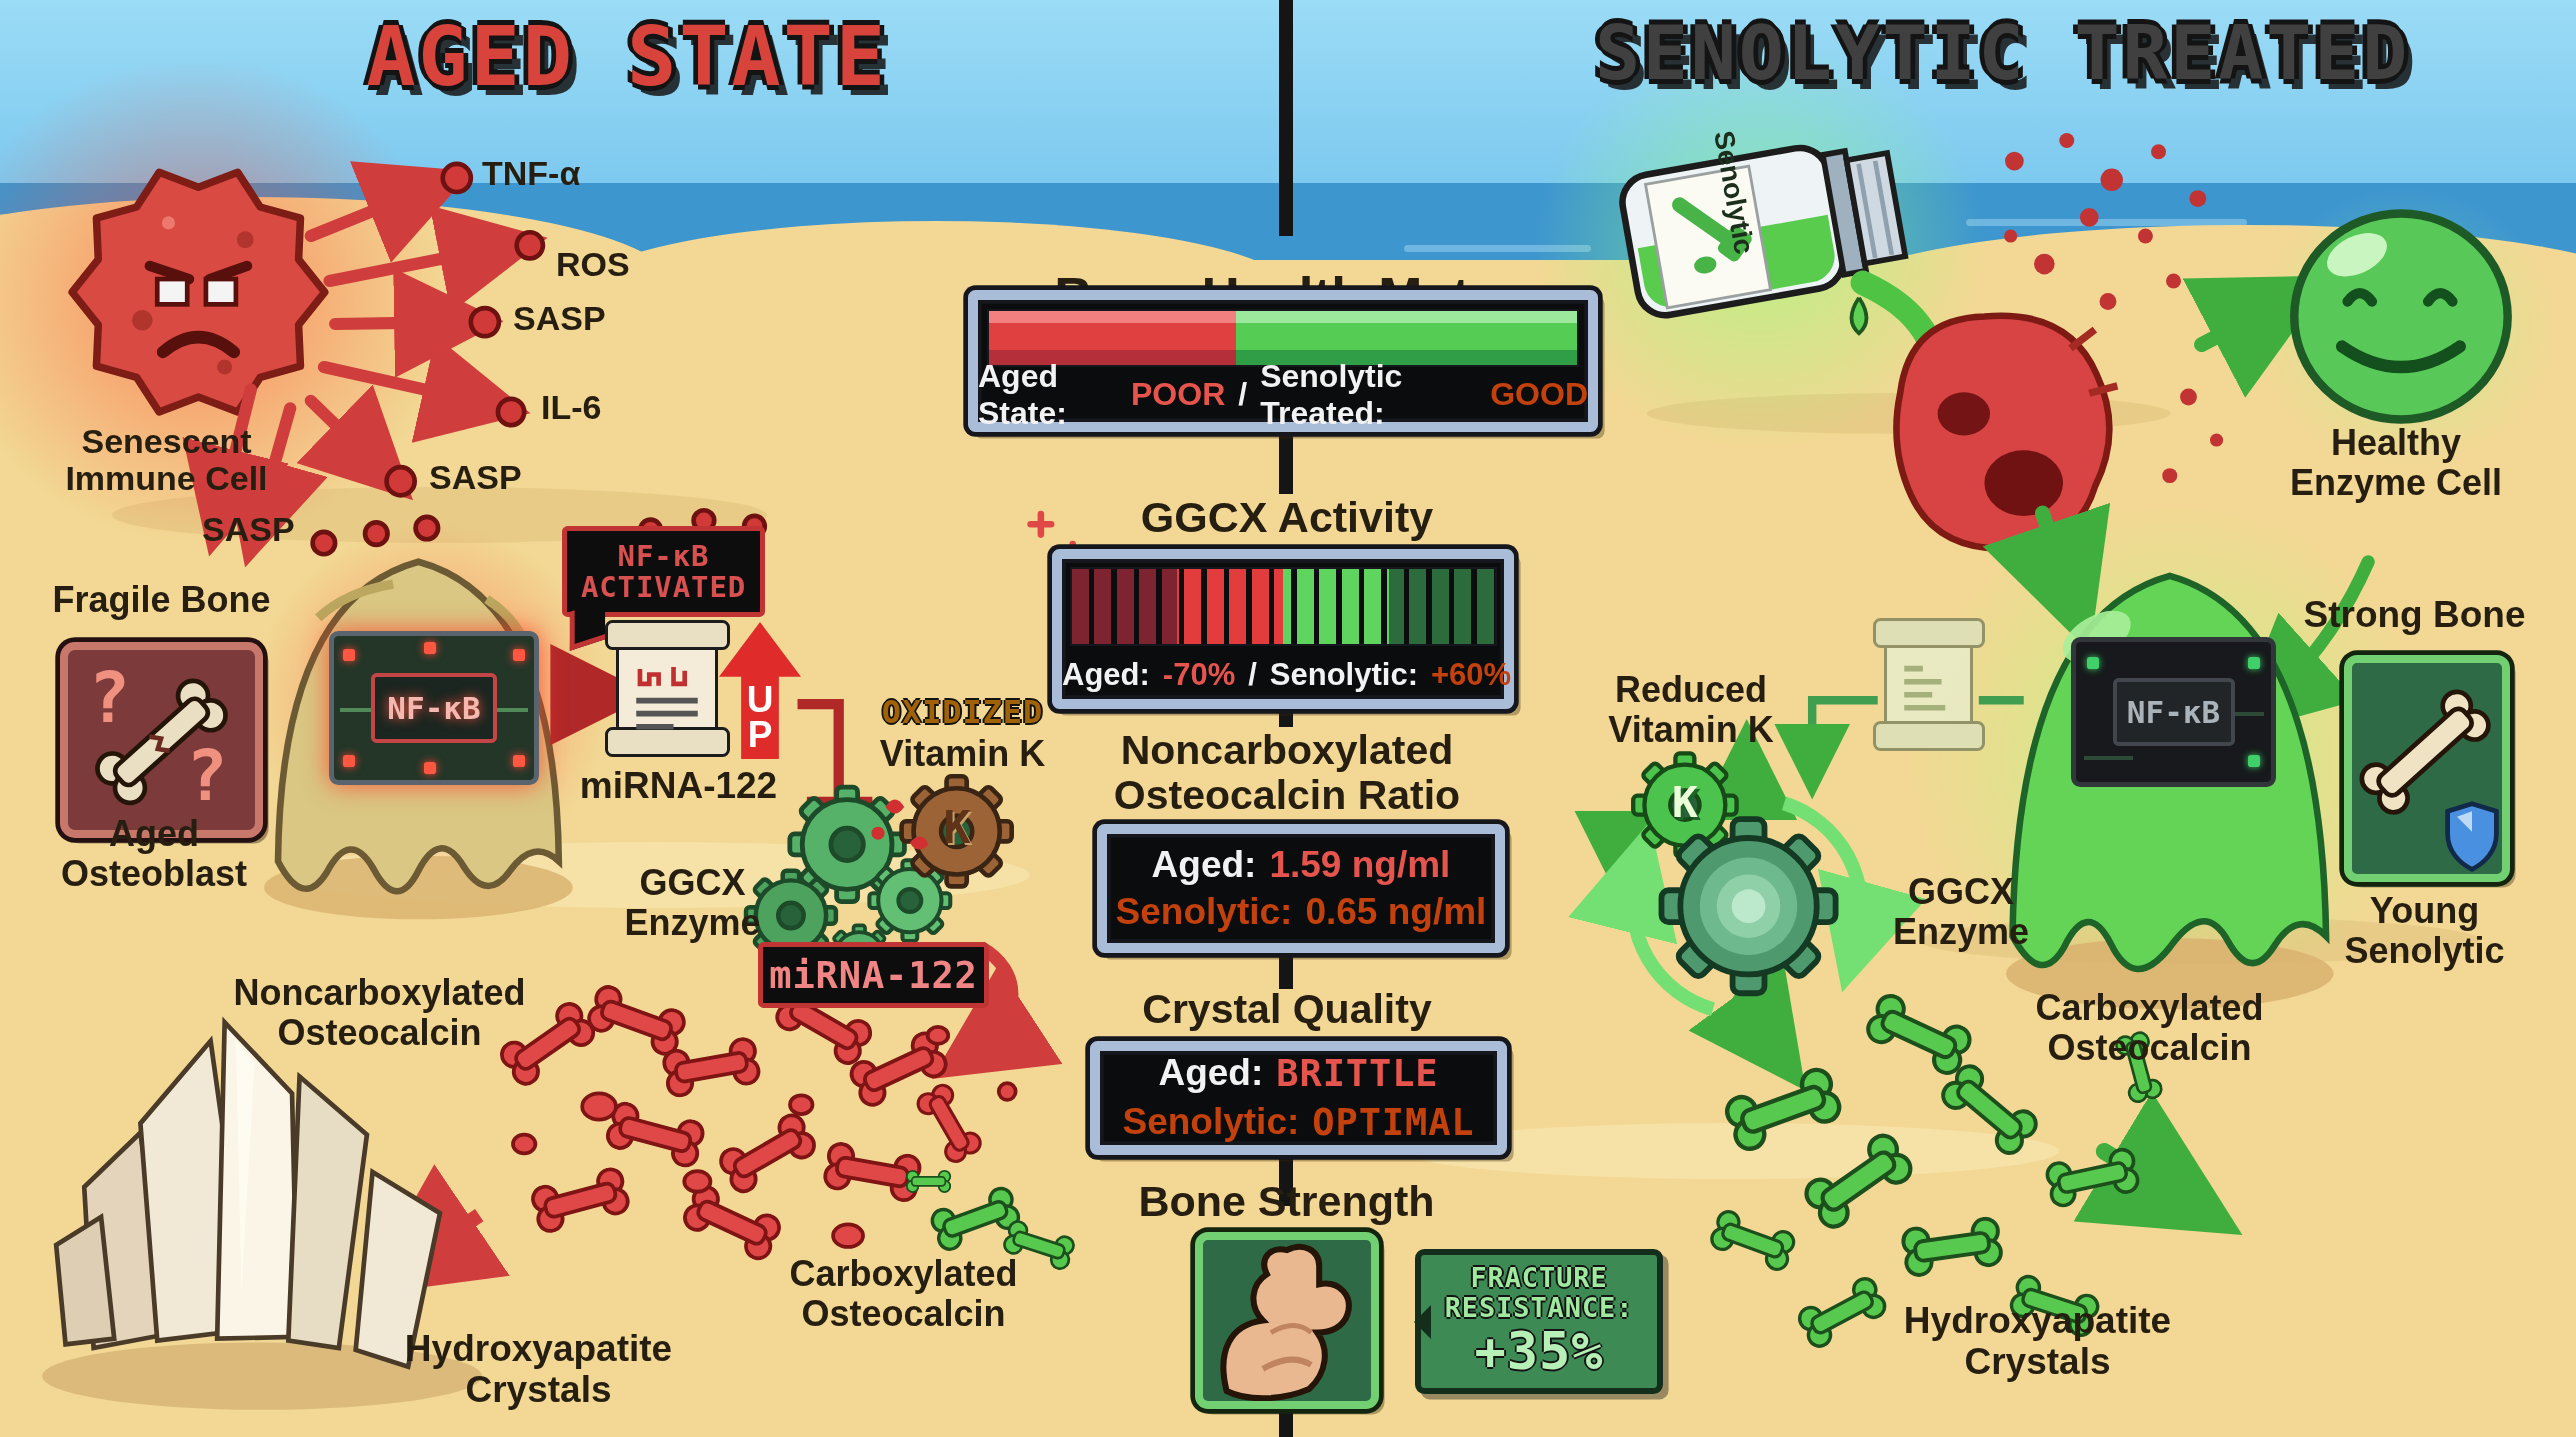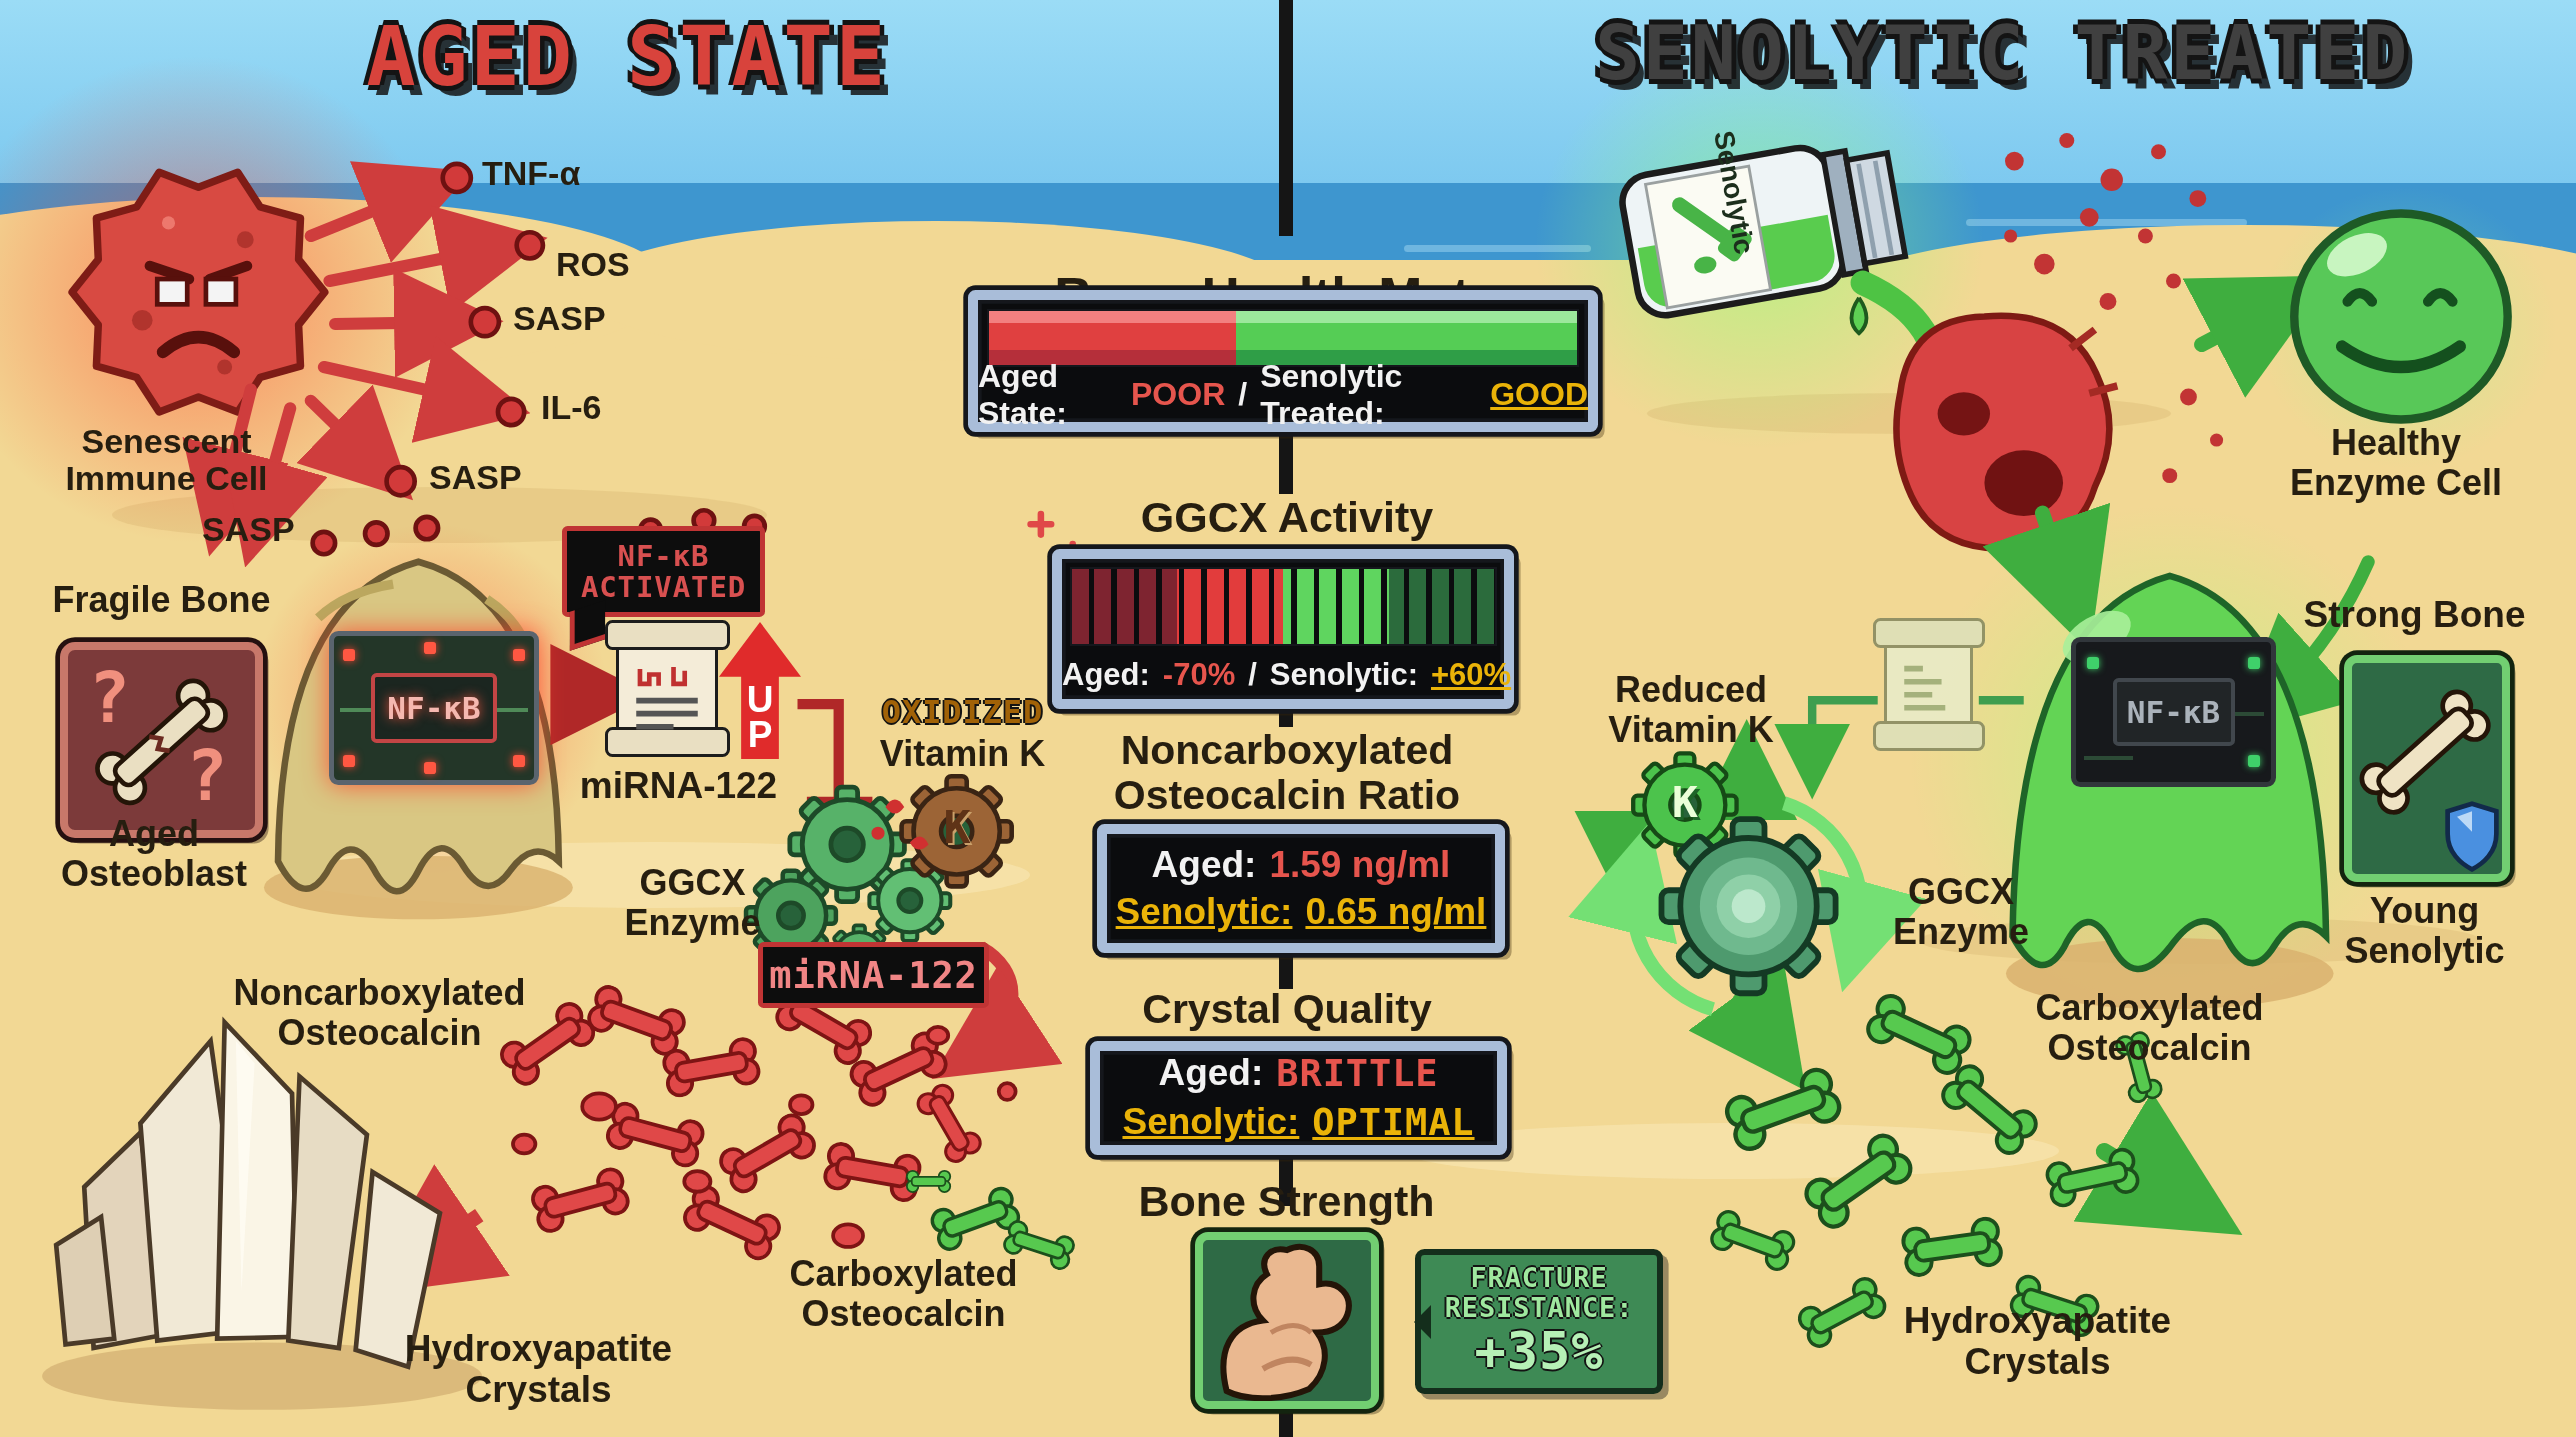--- a/index.html
+++ b/index.html
@@ -21,21 +21,21 @@
   .outline-b{text-shadow:1.9px 0 0 #131313,-1.9px 0 0 #131313,0 1.9px 0 #131313,0 -1.9px 0 #131313;}
   .big-title{position:absolute;font-family:"DejaVu Sans Mono",monospace;font-weight:bold;
      letter-spacing:2.8px;text-align:center;
      text-shadow:4.7px 0 0 #141414,-4.7px 0 0 #141414,0 4.7px 0 #141414,0 -4.7px 0 #141414,
                  8.4px 10.3px 0 rgba(20,20,20,.85);}
   
   .pframe{position:absolute;background:#0b0c0e;border:10.3px solid #a9bdd9;border-radius:7.5px;
           box-shadow:0 0 0 4.7px #15171c,6.6px 6.6px 0 rgba(60,40,10,.35),inset 0 0 0 3.7px #15171c;}
   .caption{position:absolute;left:0;right:0;display:flex;align-items:center;justify-content:space-between;
            gap:13px;font-weight:bold;color:#f2f2f2;}
-  .vred{color:#e6554d;} .vgreen{color:#eab308;text-decoration:underline;} .vwhite{color:#f2f2f2;}
+  .vred{color:#e6554d;} .vgreen{color:#c2410c;} .vwhite{color:#f2f2f2;}
   .infoline{display:flex;justify-content:center;gap:13px;font-weight:bold;}
   
   .divseg{position:absolute;left:1279px;width:14px;background:#151515;}
   
   .scroll{position:absolute;}
   .scroll .roller{position:absolute;left:-7.5px;right:-7.5px;height:24px;background:#e9dfc2;
        border:3.7px solid #1c1c1c;border-radius:7.5px;}
   .scroll .body{position:absolute;left:3.7px;right:3.7px;top:17px;bottom:17px;background:#f4ecd8;
        border:3.7px solid #1c1c1c;}
   .scroll.pale .roller{background:#dee0b8;border-color:#8b8d63;}

